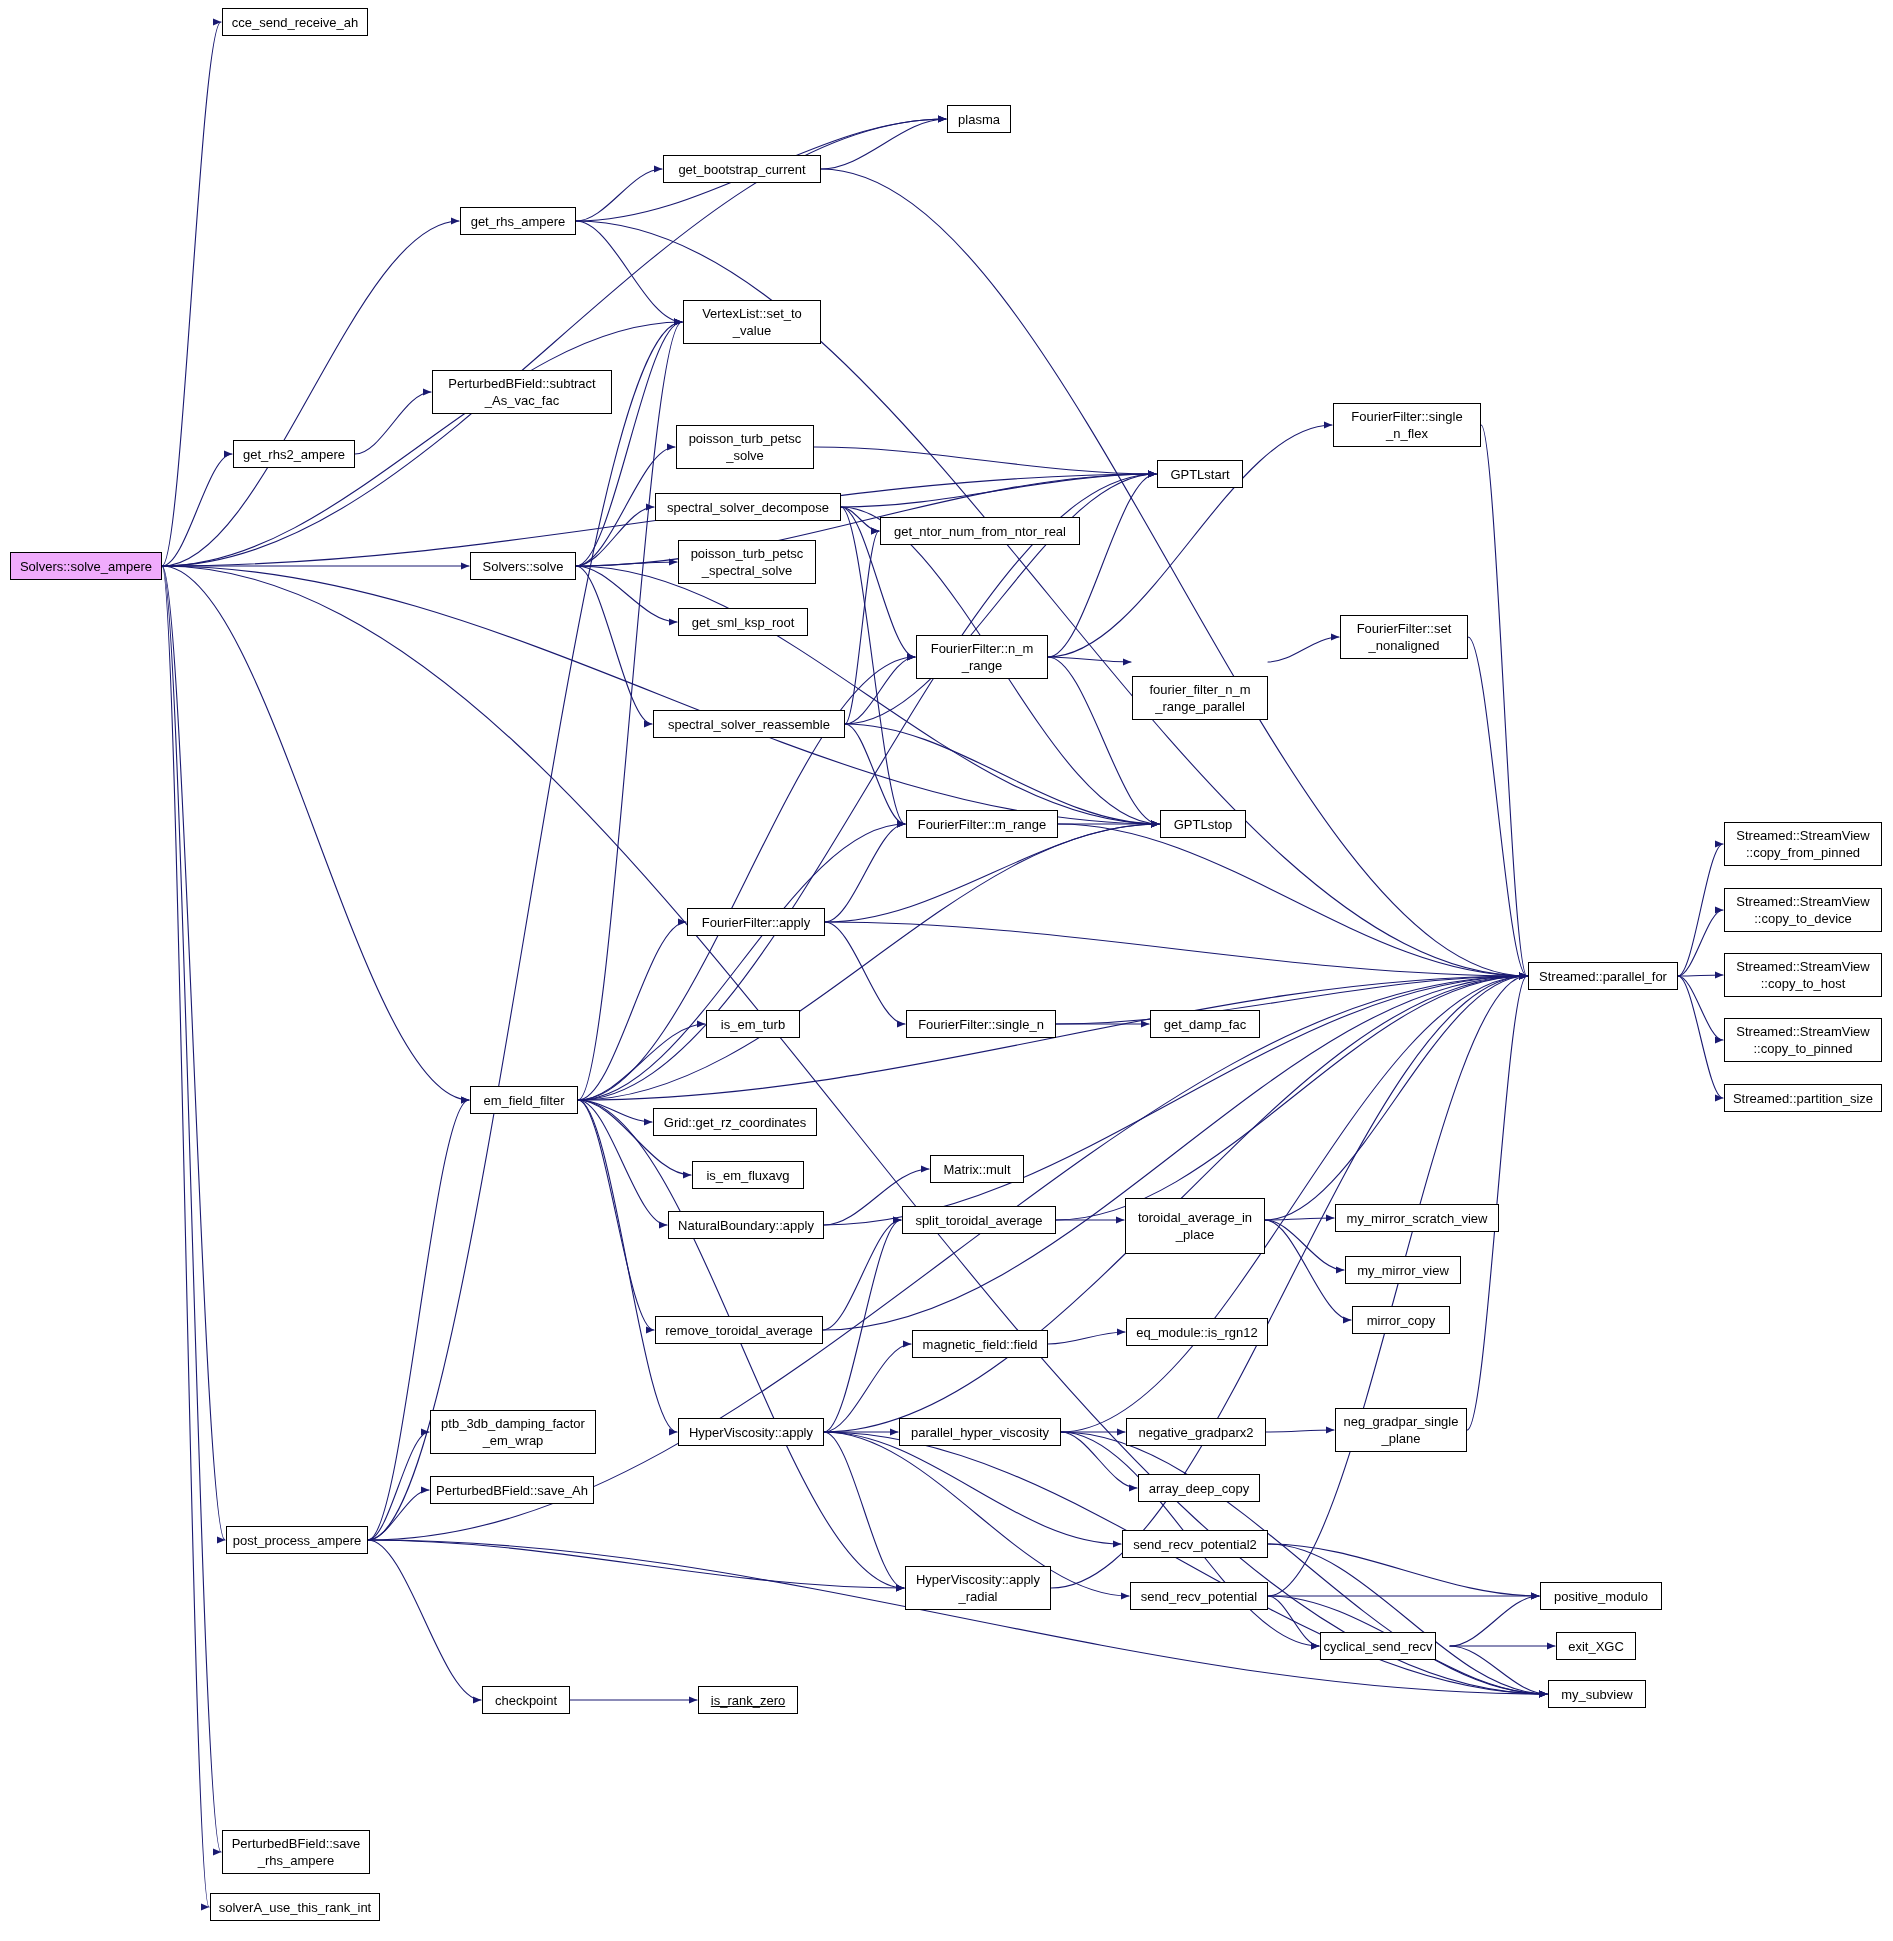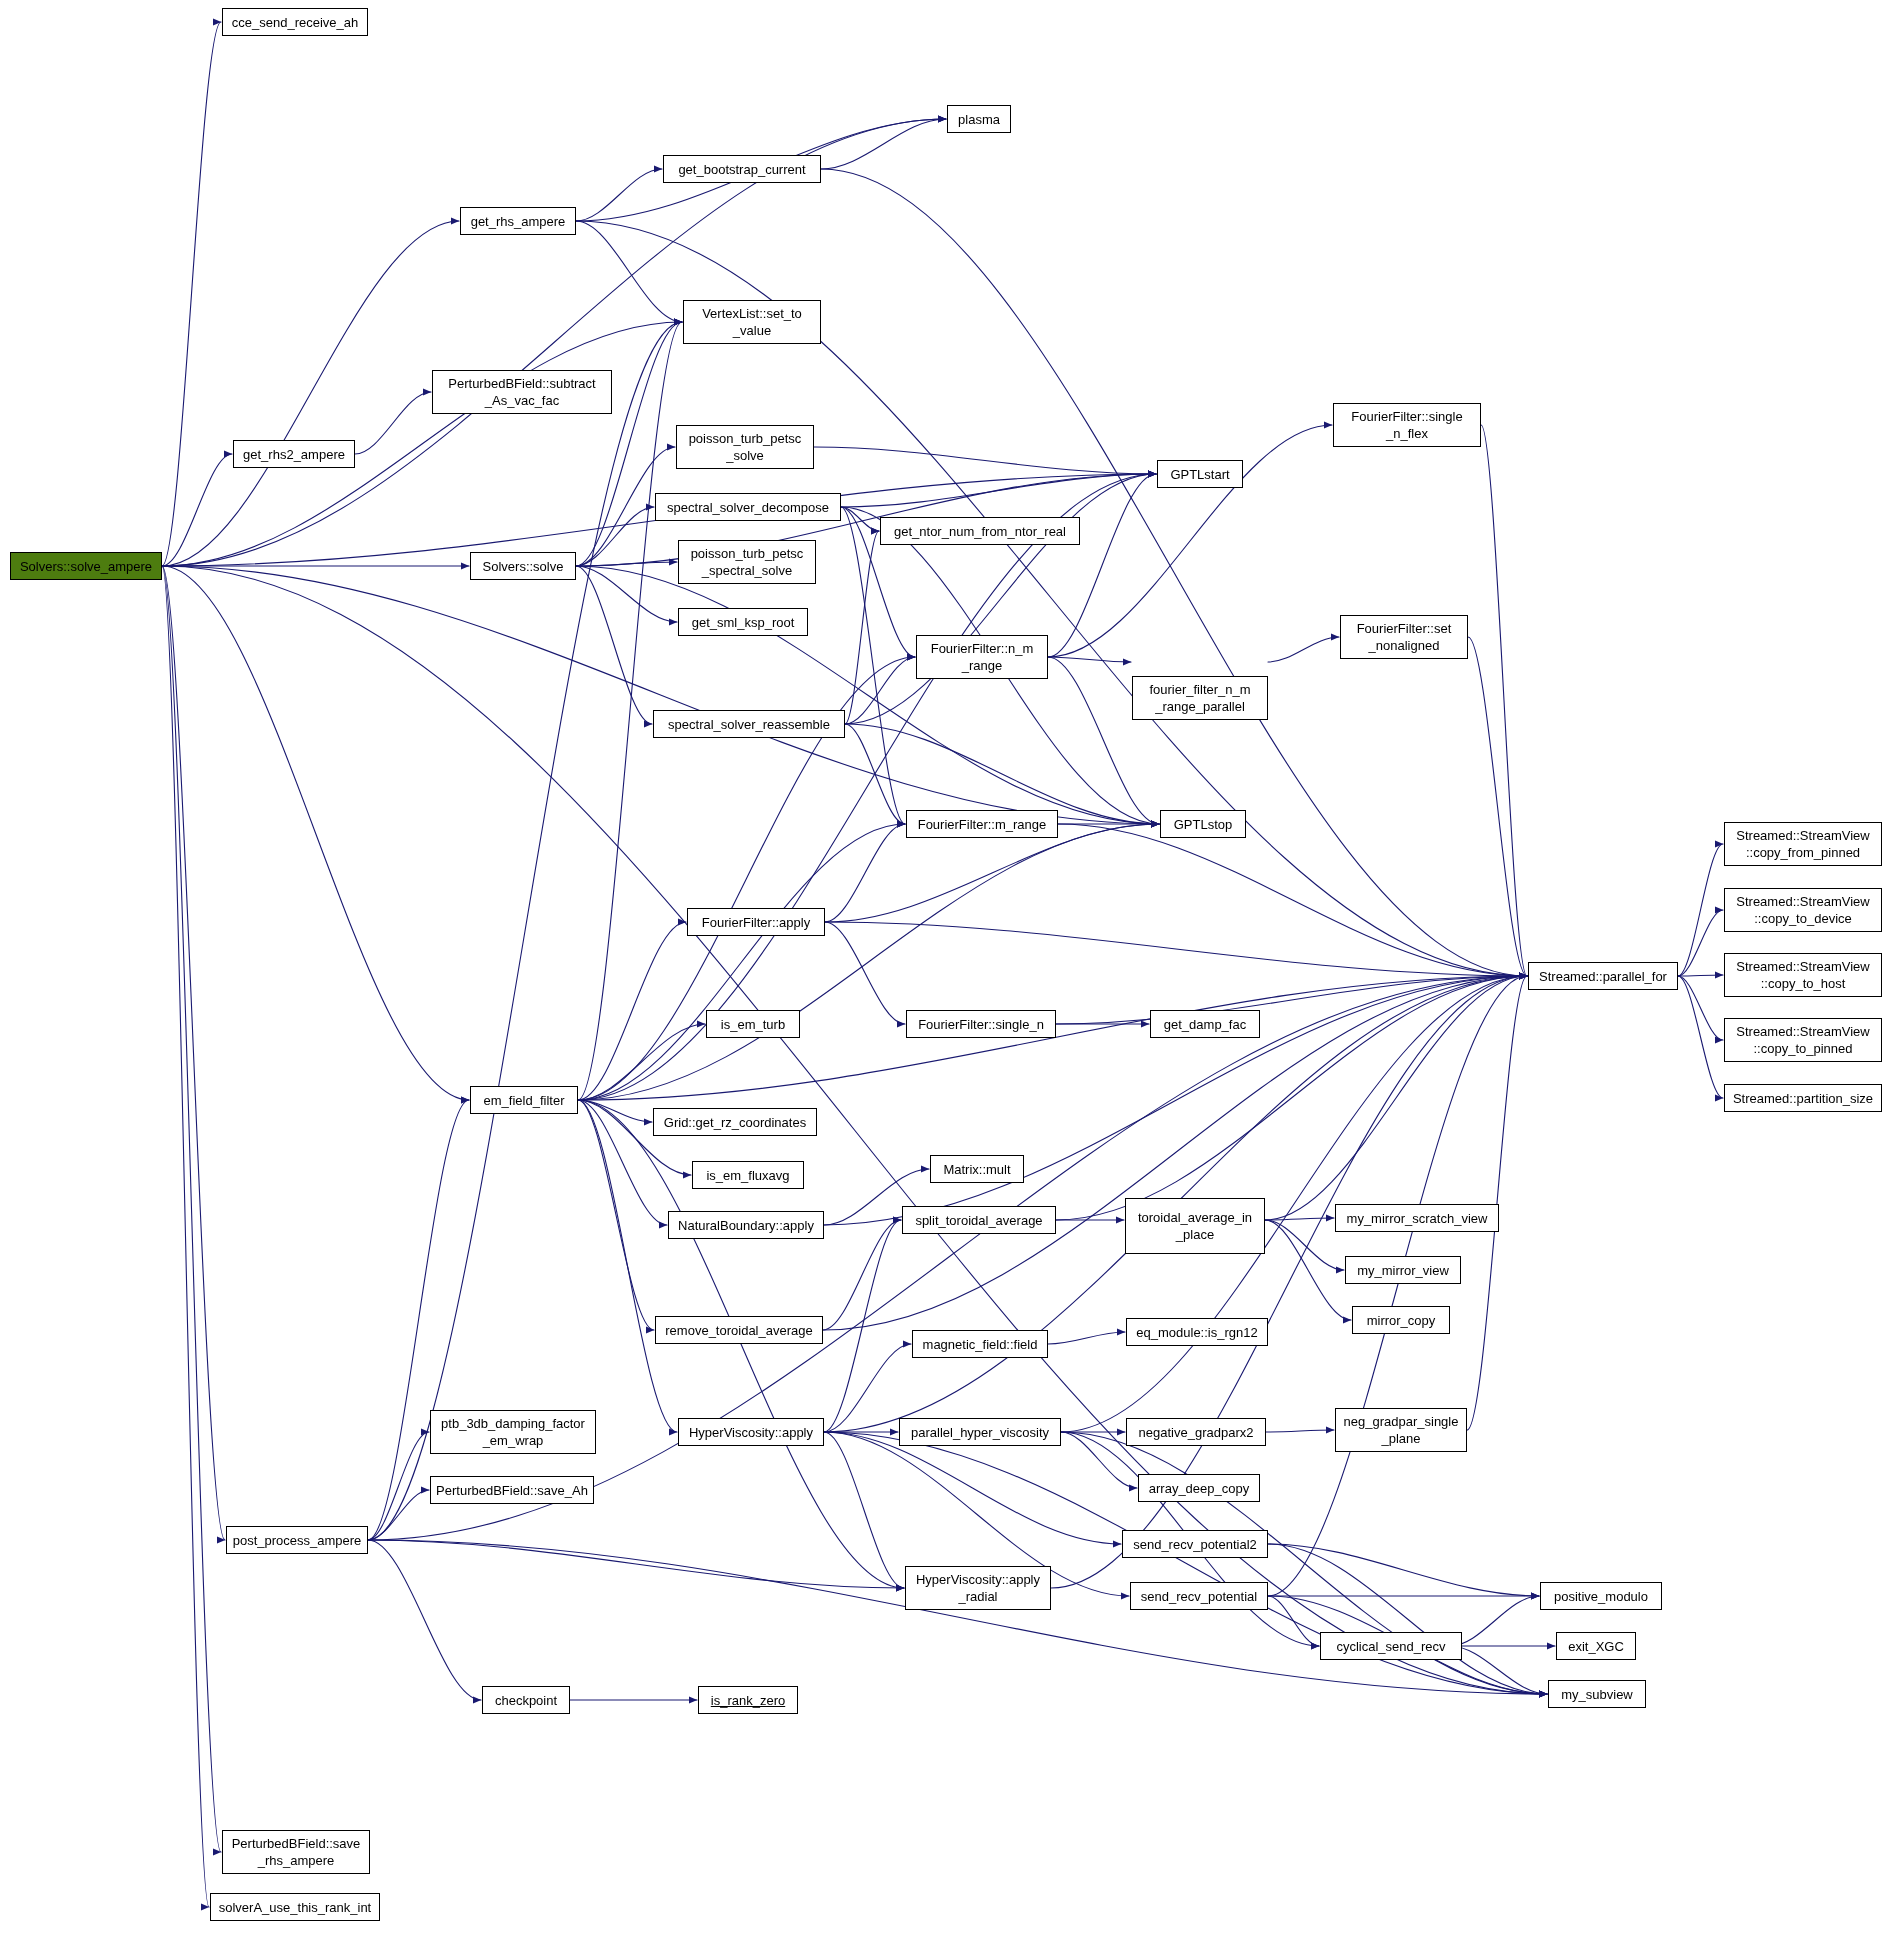--- a/index.html
+++ b/index.html
@@ -6,21 +6,21 @@
   body{font-family:"Liberation Sans","DejaVu Sans",sans-serif;}
   #graph{position:relative;background:#ffffff;overflow:hidden;}
   #edge-layer{position:absolute;left:0;top:0;z-index:0;}
   .node{
     position:absolute;z-index:1;box-sizing:border-box;
     background:#ffffff;border:1px solid #000000;
     display:flex;flex-direction:column;align-items:center;justify-content:center;
     font-size:13px;line-height:17px;color:#000000;text-align:center;
     white-space:nowrap;cursor:pointer;
   }
-  .node.root{background:#4d7c0f;cursor:default;}
+  .node.root{background:#f0abfc;cursor:default;}
   .node span{display:block;}
 </style>
 </head>
 <body>
 
 <div id="graph" style="width: 1893px; height: 1941px; background: rgb(255, 255, 255);">
     <svg id="edge-layer" width="1893" height="1941">
       <defs>
         <marker id="arrow" markerWidth="10" markerHeight="10" refX="8.2" refY="4.5" orient="auto" markerUnits="userSpaceOnUse">
           <path d="M0,0.8 L8.5,4.5 L0,8.2 z" fill="#191970"></path>
@@ -325,21 +325,21 @@
     <div class="node" style="left: 905px; top: 1566px; width: 146px; height: 44px;">
       <span>HyperViscosity::apply</span>
       <span>_radial</span>
     </div>
     <div class="node" style="left: 1130px; top: 1582px; width: 138px; height: 28px;">
       <span>send_recv_potential</span>
     </div>
     <div class="node" style="left: 1540px; top: 1582px; width: 122px; height: 28px;">
       <span>positive_modulo</span>
     </div>
-    <div class="node" style="left: 1320px; top: 1632px; width: 142px; height: 28px;">
+    <div class="node" style="left: 1320px; top: 1632px; width: 116px; height: 28px;">
       <span>cyclical_send_recv</span>
     </div>
     <div class="node" style="left: 1556px; top: 1632px; width: 80px; height: 28px;">
       <span>exit_XGC</span>
     </div>
     <div class="node" style="left: 482px; top: 1686px; width: 88px; height: 28px;">
       <span>checkpoint</span>
     </div>
     <div class="node" style="left: 698px; top: 1686px; width: 100px; height: 28px; text-decoration: underline;">
       <span>is_rank_zero</span>

